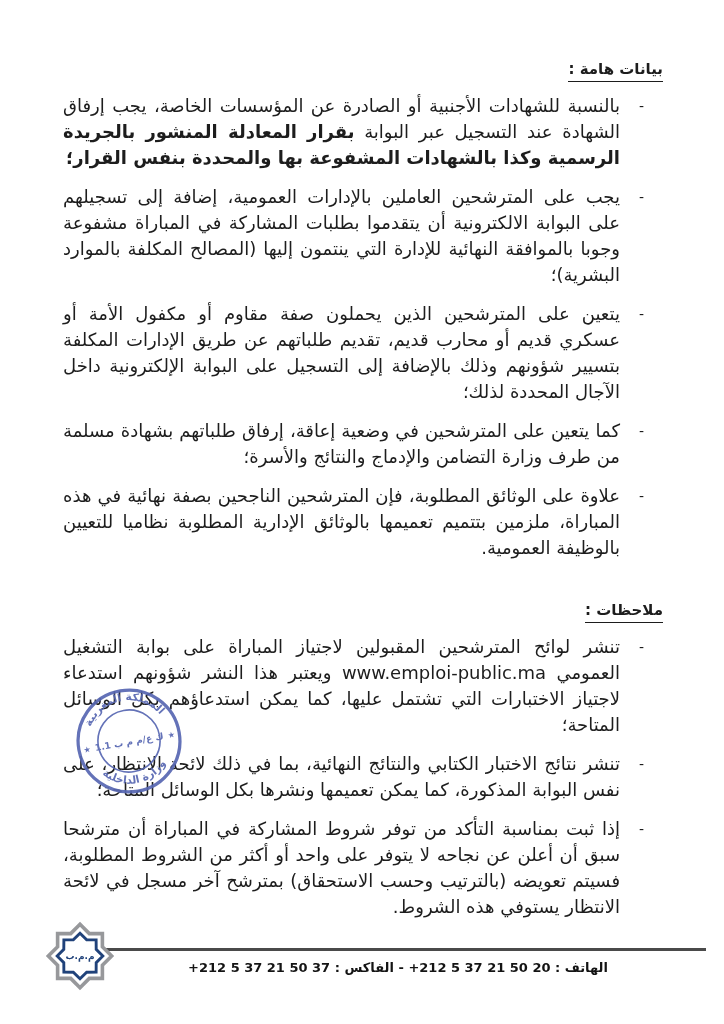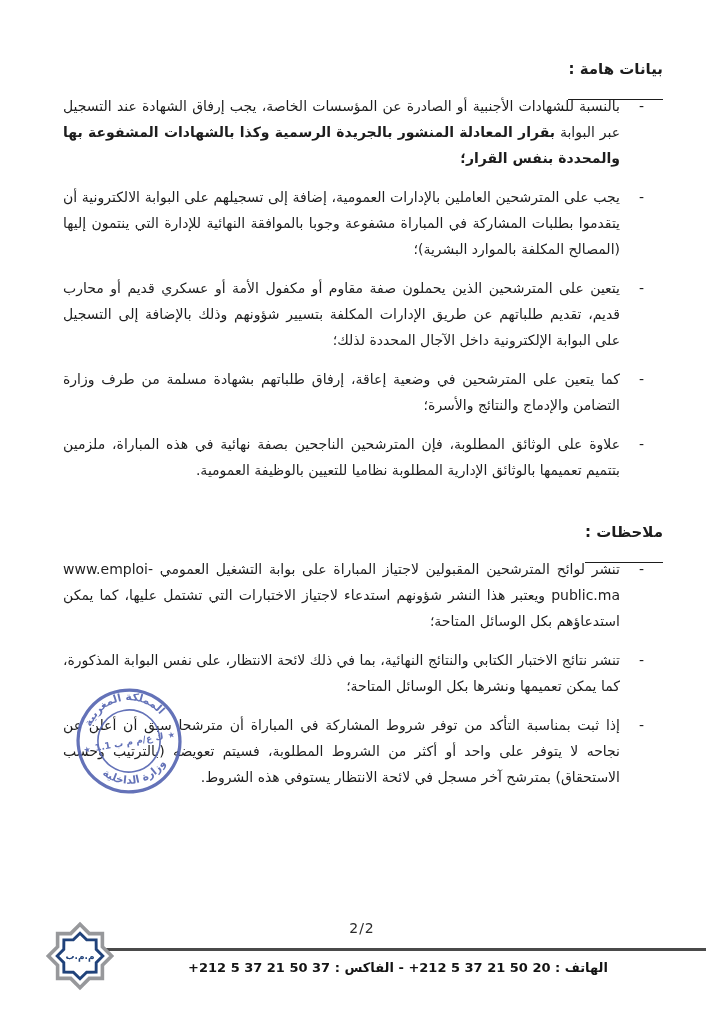--- a/index.html
+++ b/index.html
@@ -14,37 +14,37 @@
   }
   .content{
     position:absolute;
     top:60px;right:61px;left:63px;
   }
   .section-title{
     font-size:15px;font-weight:bold;margin:0 0 15px 0;
   }
   .section-title .u{
     border-bottom:1.5px solid #1d1d1d;
-    padding-bottom:21px;
+    padding-bottom:3px;
   }
   .section-title.second{margin-top:40px;}
   .item{
     display:flex;
     margin-bottom:13px;
   }
   .dash{
     flex:0 0 43px;
     text-align:center;
     font-size:14px;
     line-height:26px;
   }
   .itext{
     flex:1;
     margin:0;
-    font-size:14px;
+    font-size:18px;
     line-height:26px;
     text-align:justify;
   }
   .itext .b{font-weight:bold;}
   .latin{direction:ltr;unicode-bidi:embed;}
   
   .stamp{
     position:absolute;
     left:72px;top:684px;
     width:114px;height:114px;
@@ -146,21 +146,20 @@
       <textPath href="#st-top" startOffset="50%" text-anchor="middle">المملكة المغربية</textPath>
     </text>
     <text font-size="10.5" font-weight="bold" fill="#5767b2" font-family="DejaVu Sans, sans-serif">
       <textPath href="#st-bot" startOffset="50%" text-anchor="middle">وزارة الداخلية</textPath>
     </text>
     <text x="14" y="60" font-size="8" fill="#5767b2" text-anchor="middle">★</text>
     <text x="98" y="60" font-size="8" fill="#5767b2" text-anchor="middle">★</text>
     <text x="56" y="60" font-size="9" font-weight="bold" fill="#5767b2" text-anchor="middle" font-family="DejaVu Sans, sans-serif">ك ع/م م ب 1.1</text>
   </svg>
 
-  <div class="page-number">2/2</div>
 
   <div class="footer-rule"></div>
 
   <svg class="star-logo" viewBox="0 0 100 100">
     <polygon points="94,50 81.1,62.9 81.1,81.1 62.9,81.1 50,94 37.1,81.1 18.9,81.1 18.9,62.9 6,50 18.9,37.1 18.9,18.9 37.1,18.9 50,6 62.9,18.9 81.1,18.9 81.1,37.1" fill="#ffffff" stroke="#97989b" stroke-width="5" stroke-linejoin="miter"></polygon>
     <polygon points="81.7,50 72.5,59.3 72.4,72.4 59.3,72.5 50,81.7 40.7,72.5 27.6,72.4 27.5,59.3 18.3,50 27.5,40.7 27.6,27.6 40.7,27.5 50,18.3 59.3,27.5 72.4,27.6 72.5,40.7" fill="#ffffff" stroke="#20427a" stroke-width="4" stroke-linejoin="miter"></polygon>
     <text x="50" y="54.5" font-size="12.5" font-weight="bold" fill="#20427a" text-anchor="middle" font-family="DejaVu Sans, sans-serif">م.م.ب</text>
   </svg>
 
   <div class="footer-text" dir="rtl">

